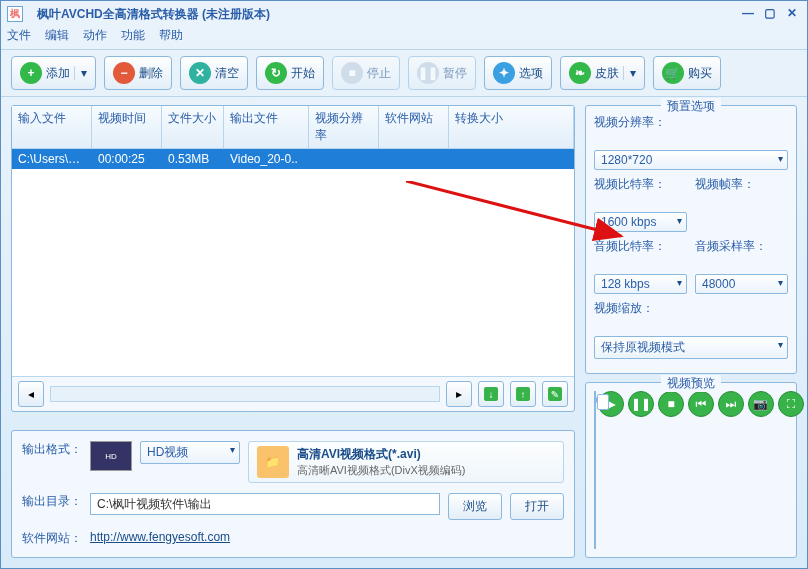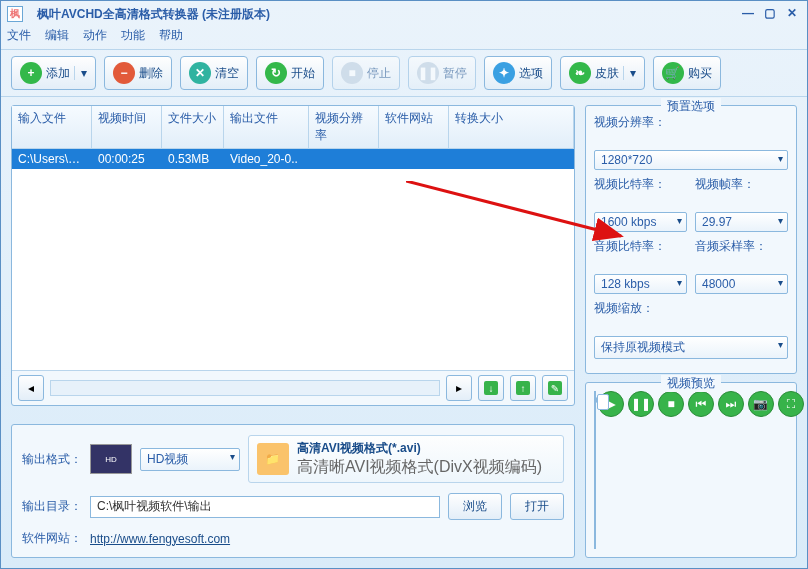--- a/index.html
+++ b/index.html
@@ -26,27 +26,27 @@
 .filelist .rows { flex: 1; background: #fff; overflow: hidden; }
 .filelist .row { display: flex; }
 .filelist .row div { padding: 3px 6px; border-right: 1px solid transparent; white-space: nowrap; overflow: hidden; text-overflow: ellipsis; }
 .filelist .row.sel { background: #1e7ed8; color: #fff; }
 .c0{width:80px}.c1{width:70px}.c2{width:62px}.c3{width:85px}.c4{width:70px}.c5{width:70px}.c6{flex:1}
 .scrollrow { display: flex; align-items: center; padding: 4px 6px; gap: 6px; border-top: 1px solid #b9d5ec; }
 .scrollrow .sb { flex: 1; height: 16px; background: #e7f1fa; border: 1px solid #b9d5ec; position: relative; }
 .sqbtn { width: 26px; height: 26px; background: linear-gradient(#fefefe,#e3eef8); border: 1px solid #8bb8de; border-radius: 3px; display: flex; align-items: center; justify-content: center; cursor: pointer; }
 .sqbtn .gi { width: 14px; height: 14px; border-radius: 2px; background: #37b34a; display: flex; align-items: center; justify-content: center; color: #fff; font-size: 10px; }
 .output { padding: 10px; display: flex; flex-direction: column; gap: 10px; }
-.outrow { display: flex; align-items: center; gap: 8px; color: #2a5da8; }
+.outrow { display: flex; align-items: flex-start; gap: 8px; color: #2a5da8; }
 .select { background: linear-gradient(#fff,#eaf3fb); border: 1px solid #8bb8de; border-radius: 2px; padding: 2px 18px 2px 6px; position: relative; color: #2a5da8; cursor: pointer; }
 .select:after { content: "▾"; position: absolute; right: 4px; top: 2px; color: #1a4d8a; font-size: 10px; }
 .hdicon { width: 42px; height: 30px; background: #336; border: 1px solid #999; display: flex; align-items: center; justify-content: center; color: #fff; font-size: 8px; }
 .fmtbox { flex: 1; background: linear-gradient(#fdfefe,#eef6fc); border: 1px solid #b9d5ec; border-radius: 3px; padding: 4px 8px; display: flex; align-items: center; gap: 8px; }
 .fmtico { width: 32px; height: 32px; background: #fac36b; border-radius: 3px; display: flex; align-items: center; justify-content: center; }
-.fmttext b { color: #1a4d8a; } .fmttext .sub { color: #666; font-size: 16px; }
+.fmttext b { color: #1a4d8a; } .fmttext .sub { color: #666; font-size: 11px; }
 .wideinput { flex: 1; background: #fff; border: 1px solid #8bb8de; padding: 3px 6px; color: #333; }
 .btn { background: linear-gradient(#fefefe,#e3eef8); border: 1px solid #8bb8de; border-radius: 3px; padding: 4px 14px; color: #1a4d8a; cursor: pointer; }
 .link { color: #1a4d8a; text-decoration: underline; cursor: pointer; }
 .right { width: 212px; display: flex; flex-direction: column; gap: 8px; }
 .group { border: 1px solid #8bb8de; border-radius: 3px; padding: 8px; background: #f2f8fd; position: relative; }
 .group .gtitle { position: absolute; top: -8px; left: 50%; transform: translateX(-50%); background: #f2f8fd; padding: 0 6px; color: #2a5da8; }
 .frow { display: flex; gap: 8px; margin-bottom: 6px; }
 .fcol { flex: 1; display: flex; flex-direction: column; gap: 3px; }
 .fcol label { color: #2a5da8; }
 .fcol .select { width: 100%; margin-top: 16px; }
@@ -195,21 +195,20 @@
           <div class="select"><span>1280*720</span></div>
         </div>
           </div>
         <div class="frow">
           <div class="fcol">
             <label>视频比特率：</label>
             <div class="select"><span>1600 kbps</span></div>
           </div>
           <div class="fcol">
             <label>视频帧率：</label>
-            <div class="select"><span>29.97</span></div>
           </div>
         </div>
         <div class="frow">
           <div class="fcol">
             <label>音频比特率：</label>
             <div class="select"><span>128 kbps</span></div>
           </div>
           <div class="fcol">
             <label>音频采样率：</label>
             <div class="select"><span>48000</span></div>

